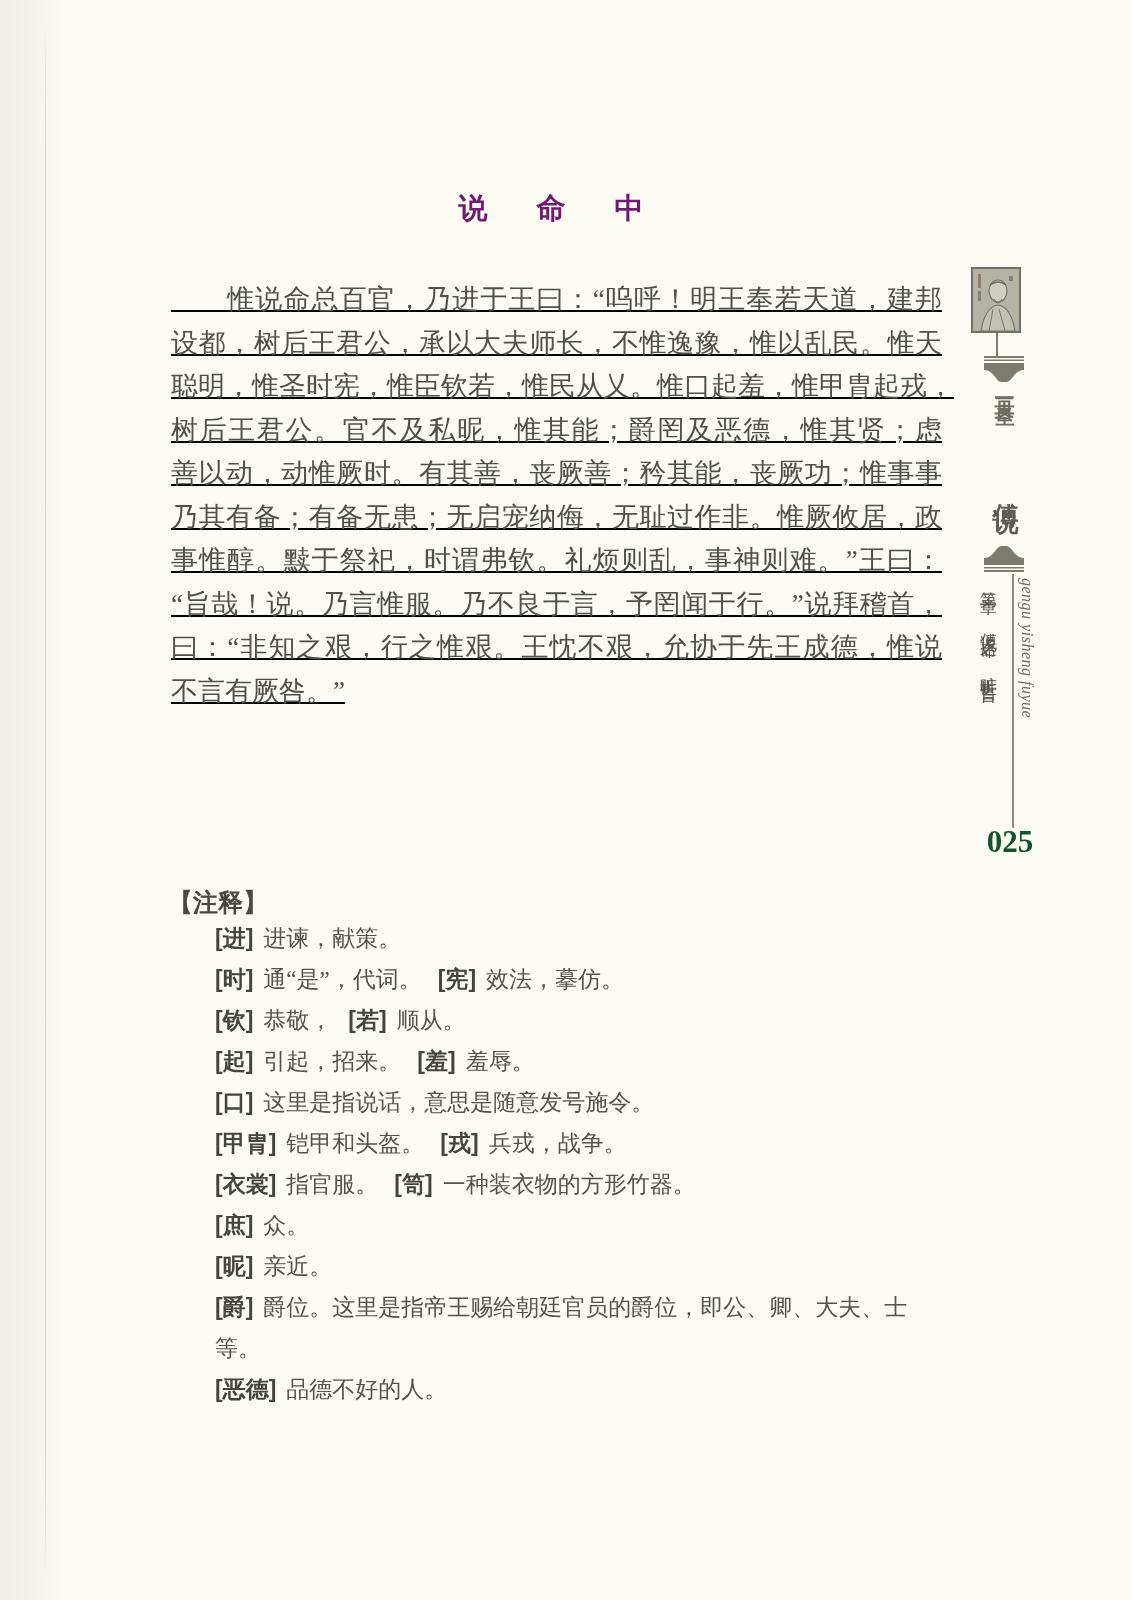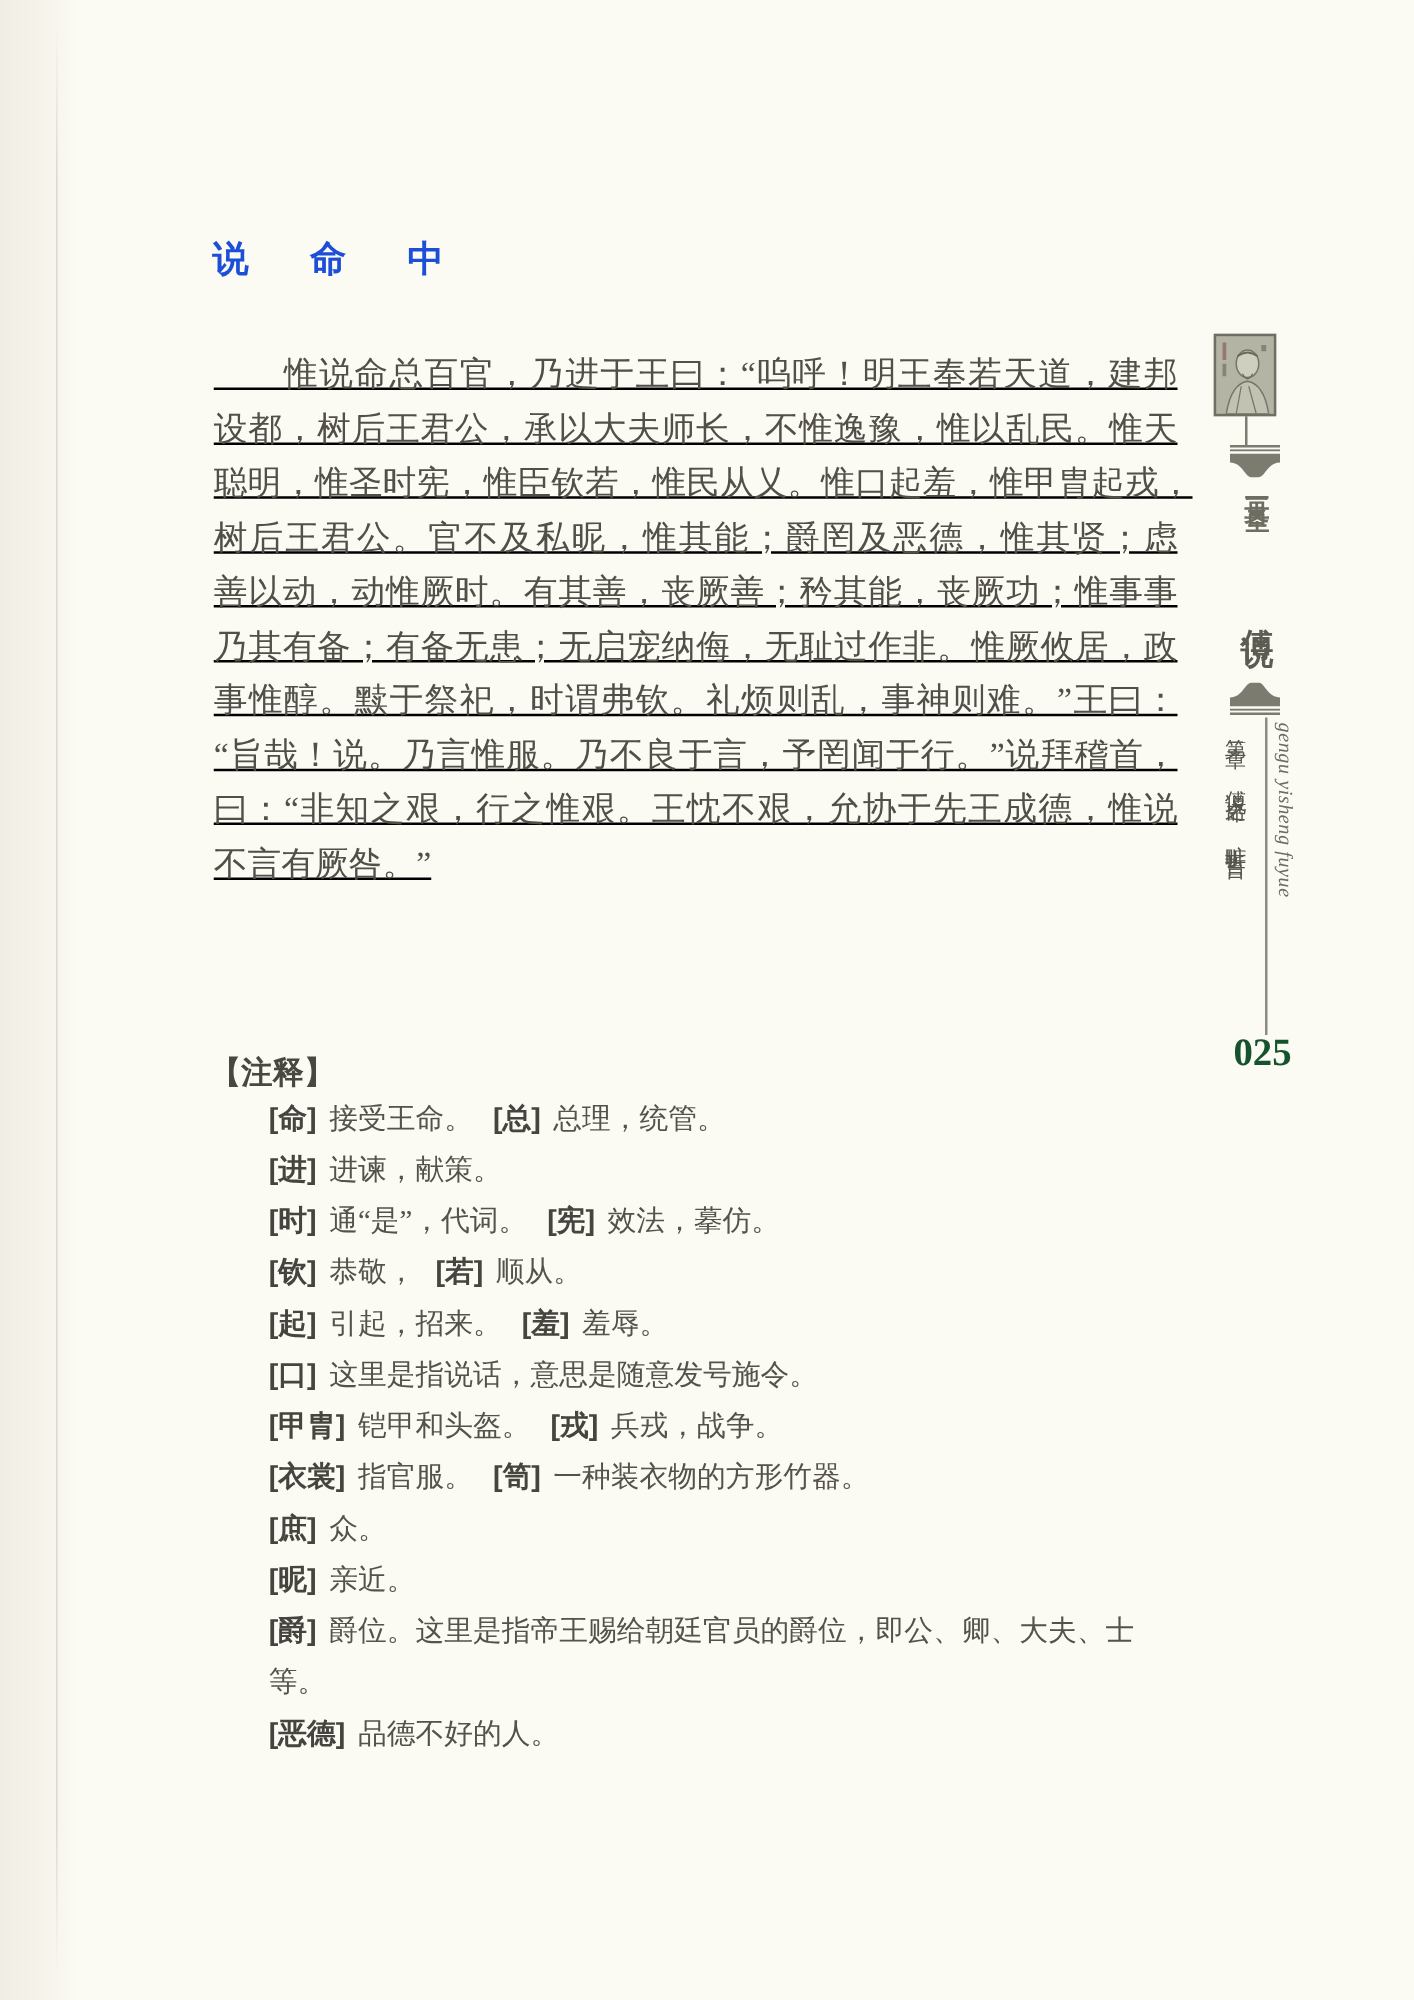--- a/index.html
+++ b/index.html
@@ -20,44 +20,45 @@
     background: linear-gradient(90deg, #efede4 0%, #f5f3ea 55%, #fbfaf3 100%);
   }
   .crease-line {
     position: absolute; left: 45px; top: 20px; width: 1px; height: 1560px;
     background: linear-gradient(180deg, rgba(205,202,190,0) 0%, rgba(205,202,190,.85) 8%, rgba(205,202,190,.85) 92%, rgba(205,202,190,0) 100%);
   }
 
   
   .title {
     position: absolute; left: 170px; top: 190px; width: 772px;
-    text-align: left;
+    text-align: center;
     font-family: "Liberation Sans", "DejaVu Sans", sans-serif;
     font-weight: 600;
     font-size: 29px; line-height: 36px;
     letter-spacing: 10px;
-    color: #1d4ed8;
+    color: #701a75;
   }
 
   
   .main-text { position: absolute; left: 171px; top: 278px; width: 771px; text-decoration: underline; }
   .text-line {
     font-size: 27px; line-height: 43.5px;
     color: #514f48;
     text-align: justify; text-align-last: justify;
     white-space: nowrap;
   }
   .text-line.last { text-align-last: left; white-space: normal; }
 
   
   .notes { position: absolute; left: 168px; top: 842px; width: 782px; }
   .notes-header {
     font-family: "Liberation Sans", "DejaVu Sans", sans-serif;
     font-weight: 700; font-size: 25px; line-height: 32px;
     color: #49483f;
+    margin-top: 44px;
   }
   .note-item {
     margin-left: 47px;
     font-size: 23px; line-height: 41px;
     color: #54524a;
   }
   .note-term {
     font-family: "Liberation Sans", "DejaVu Sans", sans-serif;
     font-weight: 600; color: #45443e;
     margin-right: 10px;
@@ -133,21 +134,20 @@
       <div class="text-line">乃其有备；有备无患；无启宠纳侮，无耻过作非。惟厥攸居，政</div>
       <div class="text-line">事惟醇。黩于祭祀，时谓弗钦。礼烦则乱，事神则难。”王曰：</div>
       <div class="text-line">“旨哉！说。乃言惟服。乃不良于言，予罔闻于行。”说拜稽首，</div>
       <div class="text-line">曰：“非知之艰，行之惟艰。王忱不艰，允协于先王成德，惟说</div>
       <div class="text-line last">不言有厥咎。”</div>
     </div>
 
   <section class="notes">
     <div class="notes-header">【注释】</div>
     <div class="notes-list">
-        <div class="note-item"><span class="note-term">[命]</span><span class="note-def">接受王命。</span><span class="note-term">[总]</span><span class="note-def">总理，统管。</span></div>
         <div class="note-item"><span class="note-term">[进]</span><span class="note-def">进谏，献策。</span></div>
         <div class="note-item"><span class="note-term">[时]</span><span class="note-def">通“是”，代词。</span><span class="note-term">[宪]</span><span class="note-def">效法，摹仿。</span></div>
         <div class="note-item"><span class="note-term">[钦]</span><span class="note-def">恭敬，</span><span class="note-term">[若]</span><span class="note-def">顺从。</span></div>
         <div class="note-item"><span class="note-term">[起]</span><span class="note-def">引起，招来。</span><span class="note-term">[羞]</span><span class="note-def">羞辱。</span></div>
         <div class="note-item"><span class="note-term">[口]</span><span class="note-def">这里是指说话，意思是随意发号施令。</span></div>
         <div class="note-item"><span class="note-term">[甲胄]</span><span class="note-def">铠甲和头盔。</span><span class="note-term">[戎]</span><span class="note-def">兵戎，战争。</span></div>
         <div class="note-item"><span class="note-term">[衣裳]</span><span class="note-def">指官服。</span><span class="note-term">[笥]</span><span class="note-def">一种装衣物的方形竹器。</span></div>
         <div class="note-item"><span class="note-term">[庶]</span><span class="note-def">众。</span></div>
         <div class="note-item"><span class="note-term">[昵]</span><span class="note-def">亲近。</span></div>
         <div class="note-item"><span class="note-term">[爵]</span><span class="note-def">爵位。这里是指帝王赐给朝廷官员的爵位，即公、卿、大夫、士等。</span></div>

